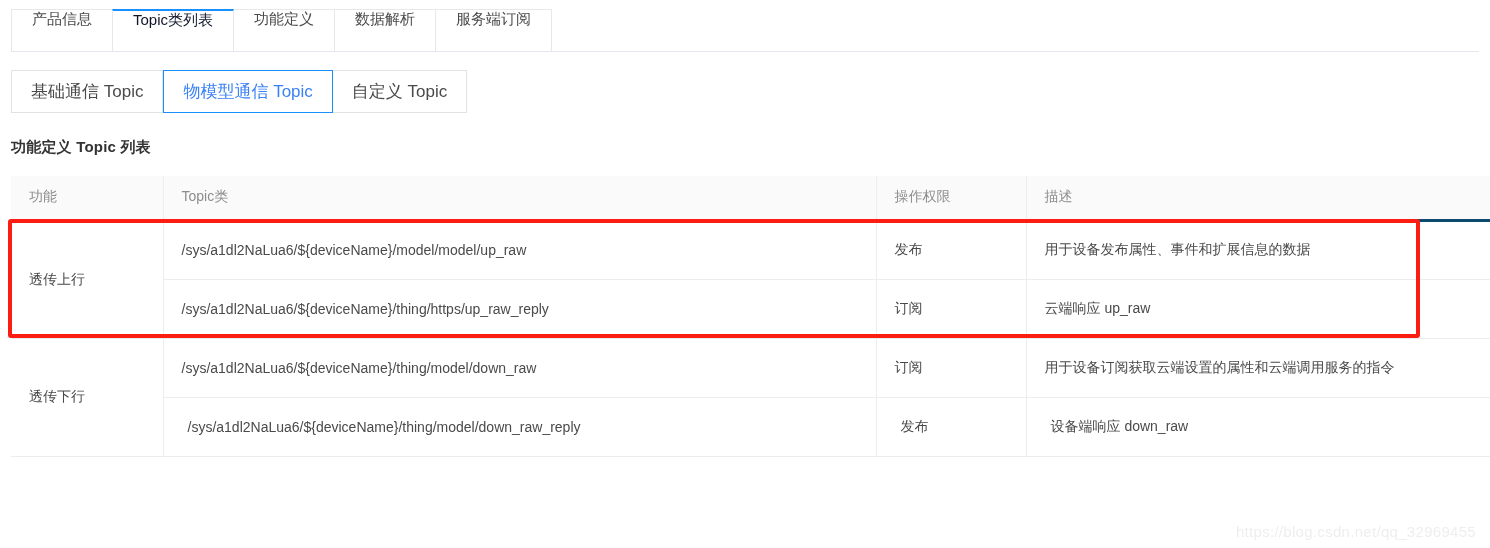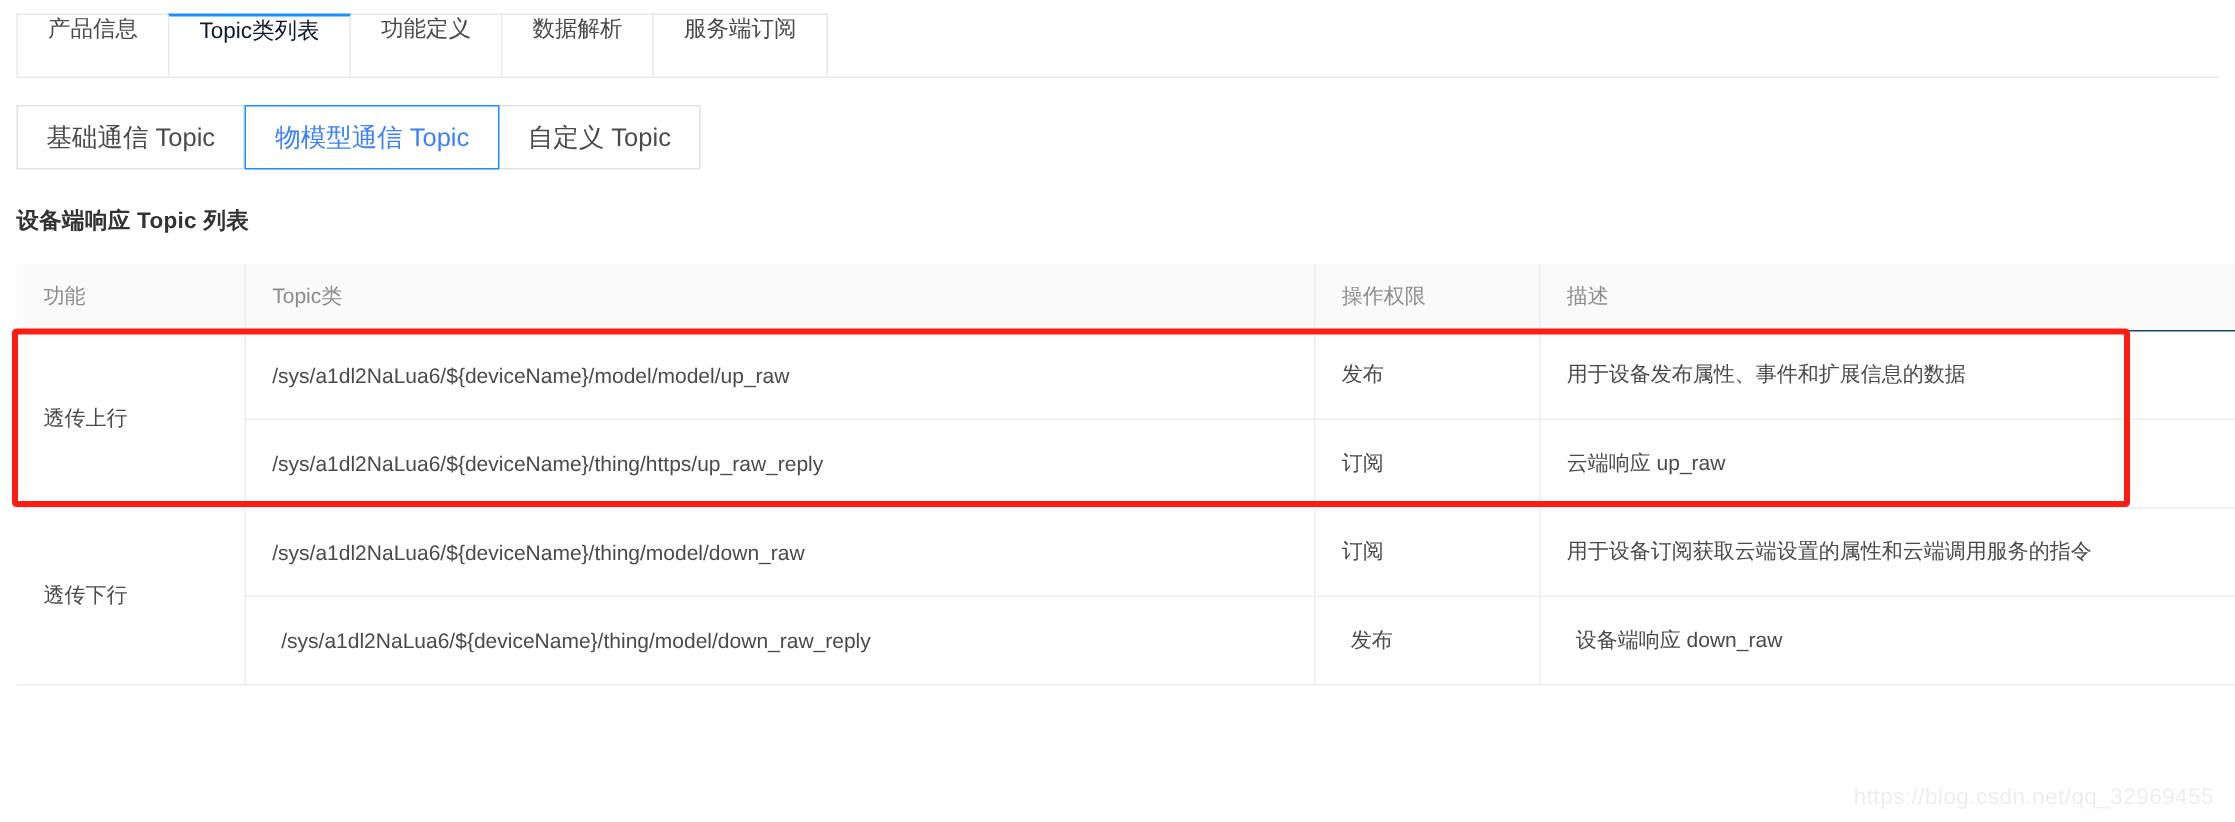--- a/index.html
+++ b/index.html
@@ -110,21 +110,21 @@
   #topic-table col.c-perm  { width: 150px; }
   #topic-table col.c-desc  { width: 464px; }
 
   #topic-table thead th {
     height: 44px;
     background: #fafafa;
     color: #8c8c8c;
     font-weight: normal;
     text-align: left;
     padding: 0 0 0 18px;
-    border-bottom: 1px solid #0c4a6e;
+    border-bottom: 3px solid #0c4a6e;
     border-right: 1px solid #ededed;
     box-sizing: border-box;
   }
   #topic-table thead th:last-child { border-right: none; }
 
   #topic-table tbody td {
     height: 59px;
     padding: 0 18px;
     color: #4a4a4a;
     border-bottom: 1px solid #ededed;
@@ -192,21 +192,21 @@
     <span>基础通信 Topic</span>
   </div>
   <div class="stab active">
     <span>物模型通信 Topic</span>
   </div>
   <div class="stab">
     <span>自定义 Topic</span>
   </div>
 </div>
 
-<div id="section-title">设备端响应 Topic 列表</div>
+<div id="section-title">功能定义 Topic 列表</div>
 
 <table id="topic-table">
   <colgroup>
     <col class="c-func">
     <col class="c-topic">
     <col class="c-perm">
     <col class="c-desc">
   </colgroup>
   <thead>
     <tr>

